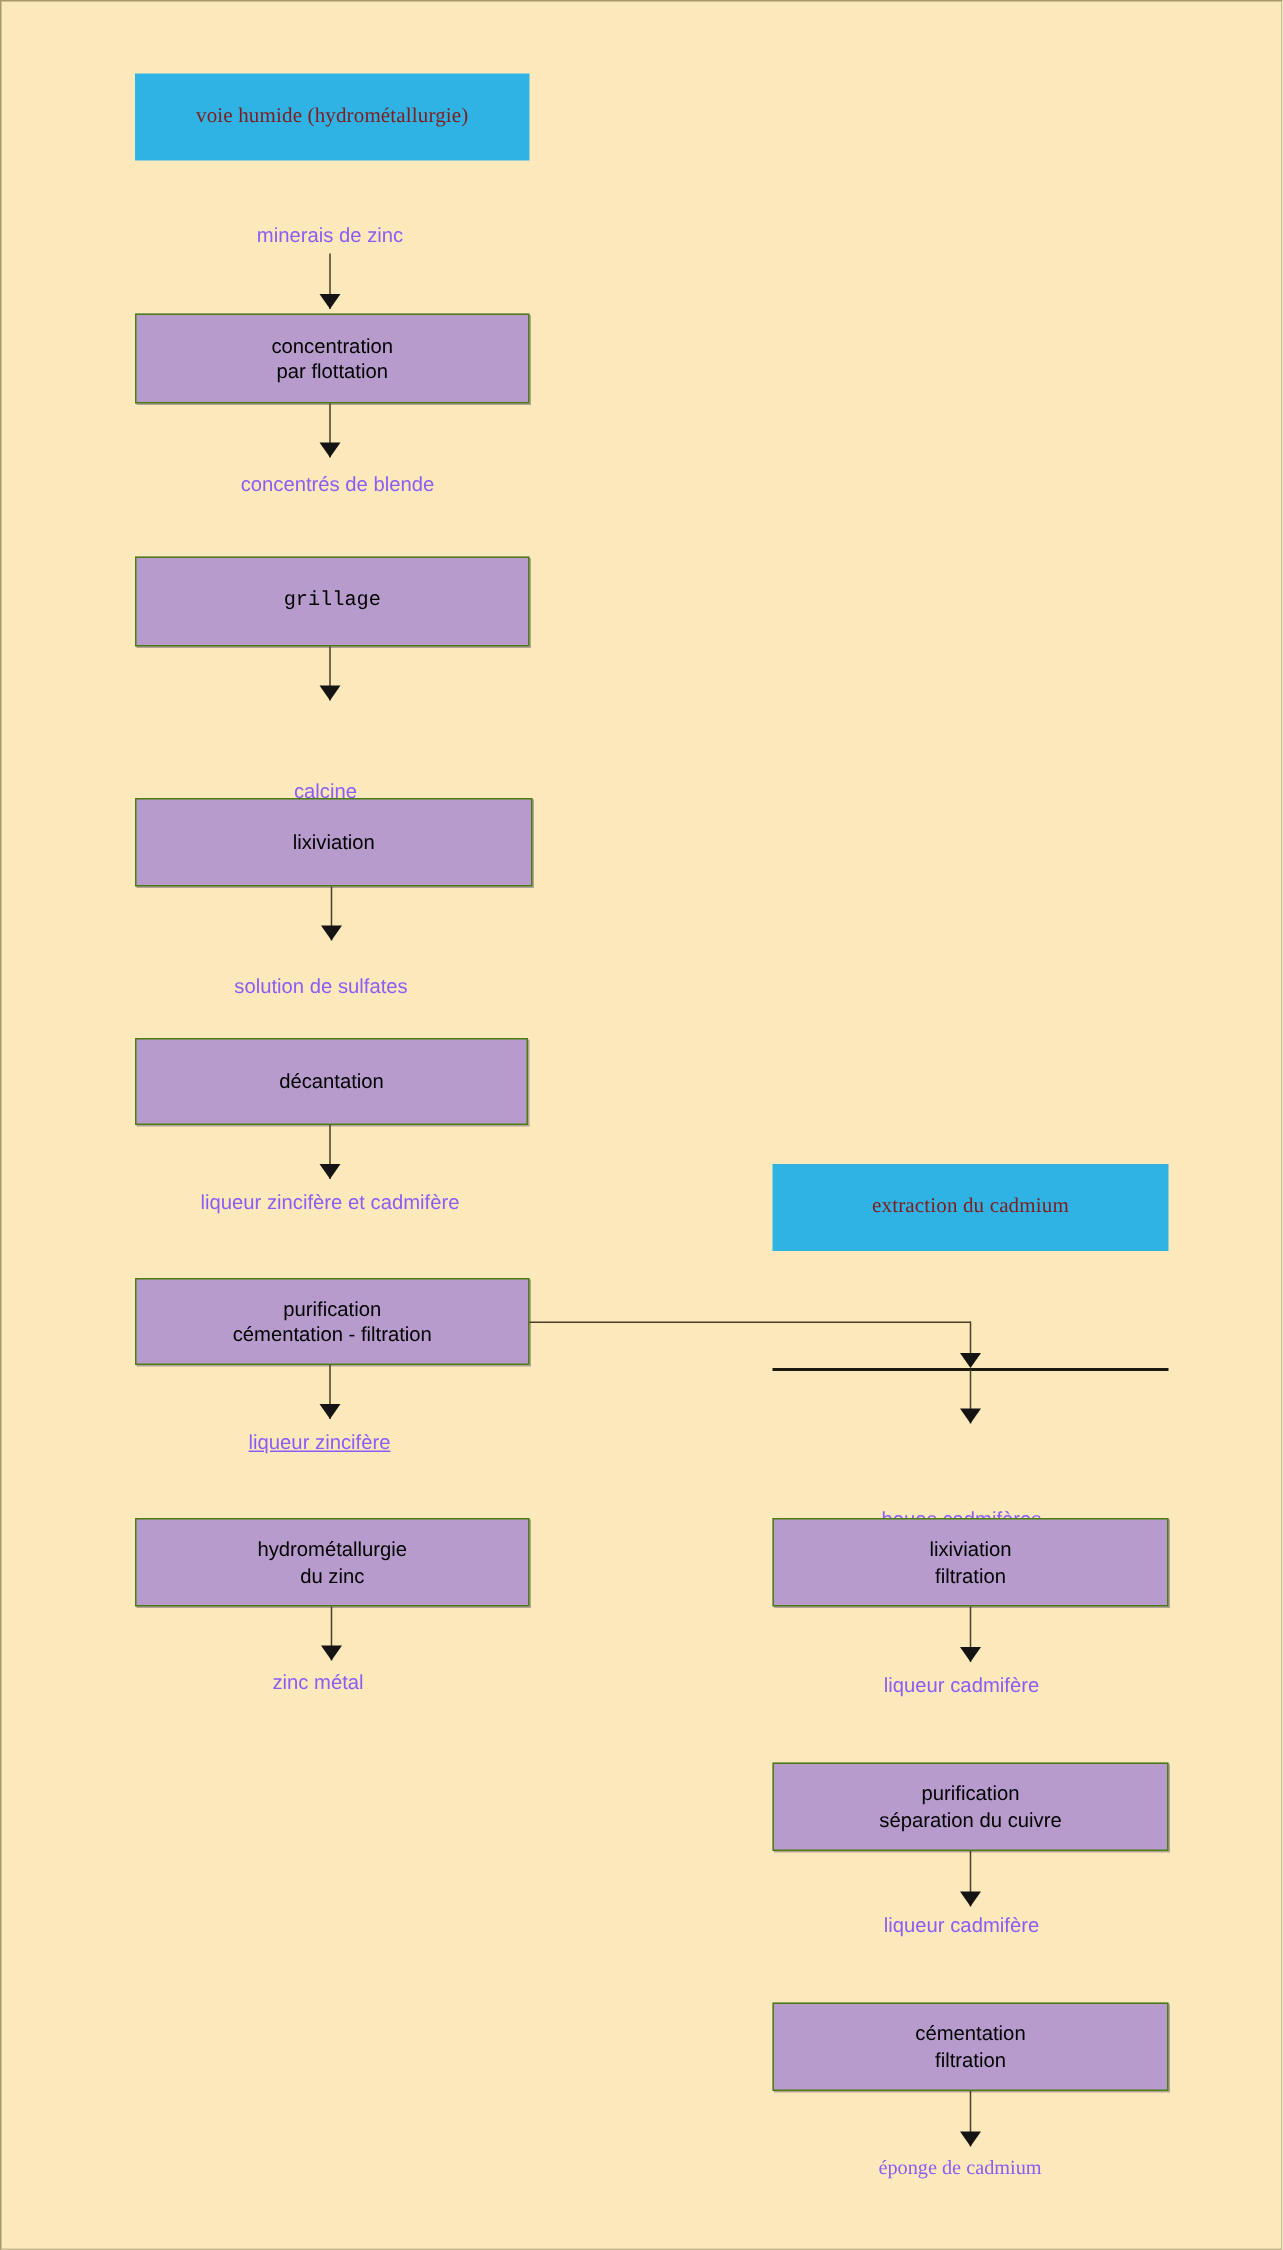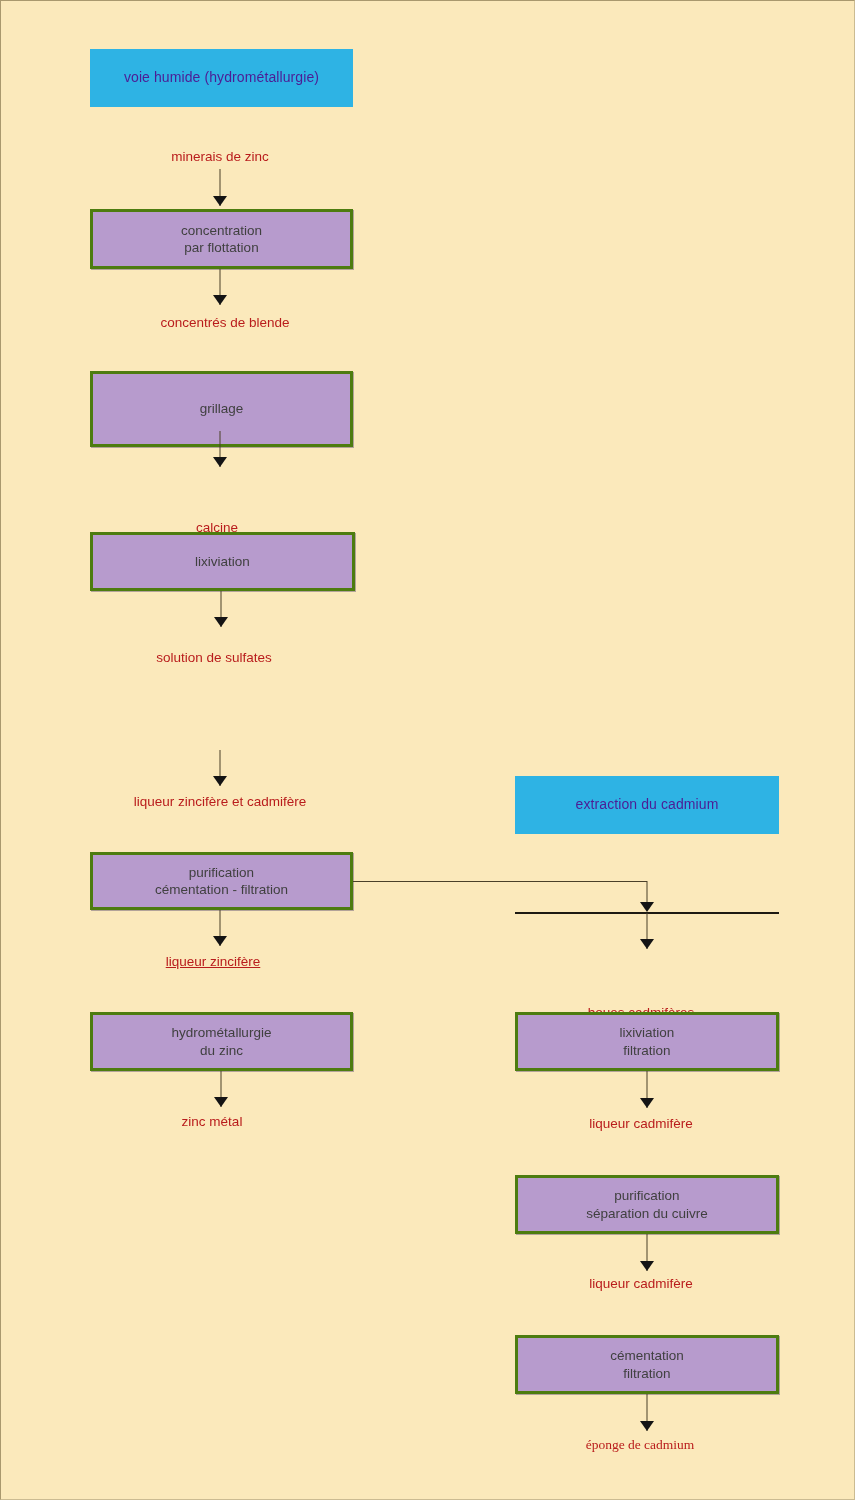--- a/index.html
+++ b/index.html
@@ -17,50 +17,51 @@
     border-left: 1px solid #a9986e;
     border-right: 1px solid #cbbb92;
     border-bottom: 1px solid #cbbb92;
     overflow: hidden;
     font-family: "Liberation Sans", "DejaVu Sans", sans-serif;
   }
 
   .header-box {
     position: absolute;
     background: #2eb3e4;
-    color: #4c1d95;
+    color: #7f1d1d;
     display: flex;
     align-items: center;
     justify-content: center;
     font-size: 14px;
     letter-spacing: 0.1px;
     line-height: 1.25;
     text-align: center;
     box-sizing: border-box;
+    font-family: Liberation Serif, serif;
   }
 
   .proc-box {
     position: absolute;
     background: #b79bcd;
-    border: 3px solid #4d7c0f;
+    border: 1px solid #4d7c0f;
     box-shadow: 1px 1px 0 rgba(120,105,125,0.55);
-    color: #404040;
+    color: #000000;
     display: flex;
     align-items: center;
     justify-content: center;
     font-size: 13.5px;
     line-height: 1.28;
     text-align: center;
     box-sizing: border-box;
     white-space: pre-line;
   }
 
   .flow-label {
     position: absolute;
-    color: #b91c1c;
+    color: #8b5cf6;
     font-size: 13.5px;
     line-height: 1.2;
     text-align: center;
     transform: translateX(-50%);
     white-space: nowrap;
   }
 
   .v-line {
     position: absolute;
     width: 1px;
@@ -104,38 +105,41 @@
   <div class="proc-box" style="left:89px; top:208px; width:263px; height:60px;">
     <span>concentration
 par flottation</span>
   </div>
 
   <div class="v-line" style="left:219px; top:268px; height:36px;"></div>
   <div class="arrow-head" style="left:219px; top:294px;"></div>
 
   <div class="flow-label" style="left:224px; top:314px;">concentrés de blende</div>
 
-  <div class="proc-box" style="left:89px; top:370px; width:263px; height:76px;">
+  <div class="proc-box" style="left:89px; top:370px; width:263px; height:60px;font-family:Liberation Mono, monospace;">
     <span>grillage</span>
   </div>
 
   <div class="v-line" style="left:219px; top:430px; height:36px;"></div>
   <div class="arrow-head" style="left:219px; top:456px;"></div>
 
   <div class="flow-label" style="left:216px; top:475px;margin-top:44px;">calcine</div>
 
   <div class="proc-box" style="left:89px; top:531px; width:265px; height:59px;">
     <span>lixiviation</span>
   </div>
 
   <div class="v-line" style="left:220px; top:590px; height:36px;"></div>
   <div class="arrow-head" style="left:220px; top:616px;"></div>
 
   <div class="flow-label" style="left:213px; top:649px;">solution de sulfates</div>
 
+  <div class="proc-box" style="left:89px; top:691px; width:262px; height:58px;">
+    <span>décantation</span>
+  </div>
 
   <div class="v-line" style="left:219px; top:749px; height:36px;"></div>
   <div class="arrow-head" style="left:219px; top:775px;"></div>
 
   <div class="flow-label" style="left:219px; top:793px;">liqueur zincifère et cadmifère</div>
 
   <div class="proc-box" style="left:89px; top:851px; width:263px; height:58px;">
     <span>purification
 cémentation - filtration</span>
   </div>

